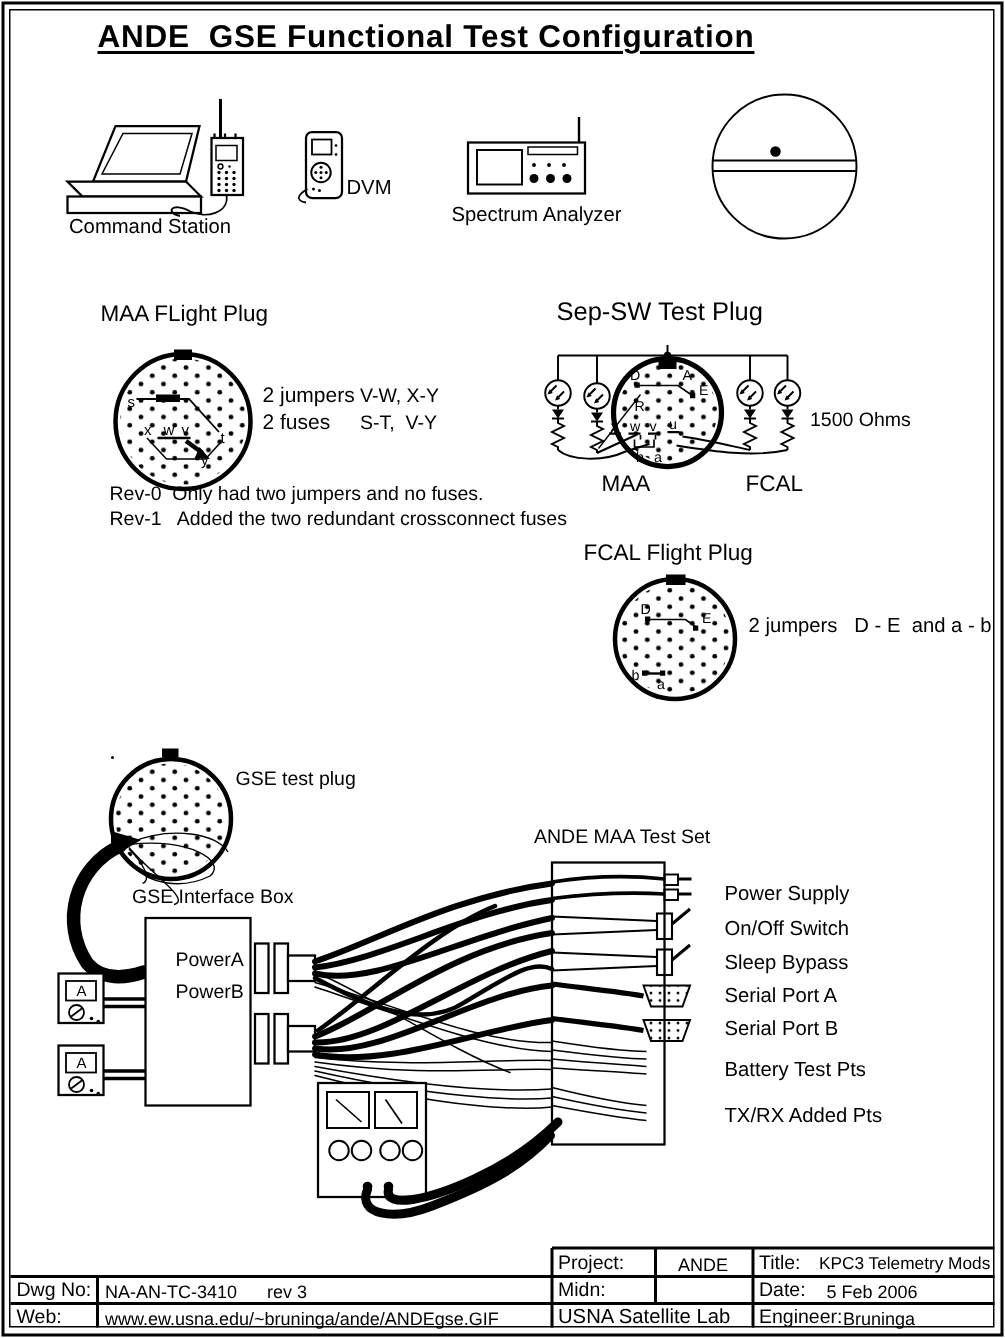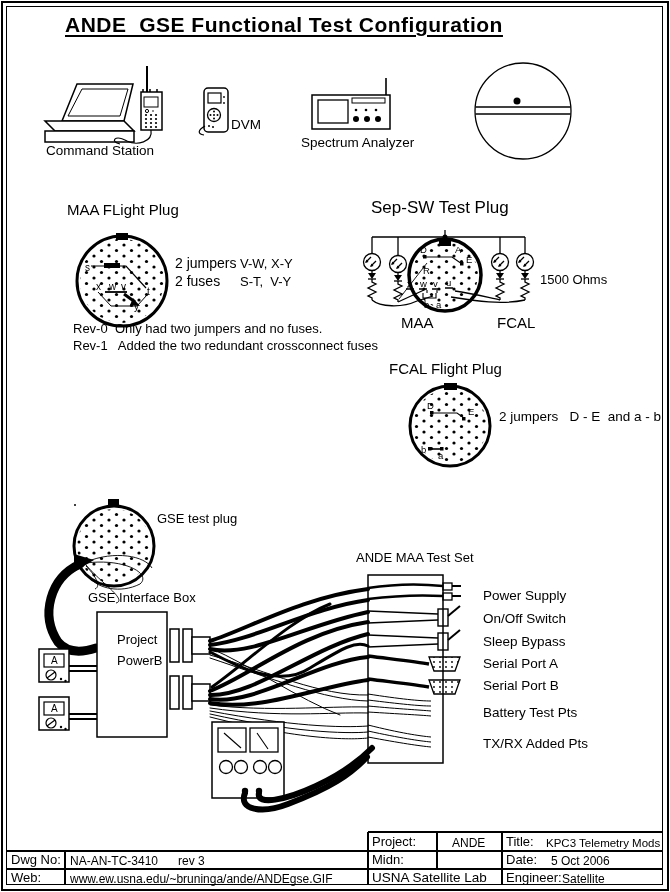--- a/index.html
+++ b/index.html
@@ -347,21 +347,21 @@
 <div class="t b" style="left:371px;top:199px;font-size:17px;">Sep-SW Test Plug</div>
 <div class="t" style="left:540px;top:273px;font-size:13px;">1500 Ohms</div>
 <div class="t b" style="left:371px;top:315px;font-size:15px;margin-left:30px;">MAA</div>
 <div class="t b" style="left:497px;top:315px;font-size:15px;">FCAL</div>
 
 <div class="t b" style="left:389px;top:361px;font-size:15px;">FCAL Flight Plug</div>
 <div class="t" style="left:499px;top:410px;font-size:13.5px;">2 jumpers   D - E  and a - b</div>
 
 <div class="t" style="left:157px;top:512px;font-size:13px;">GSE test plug</div>
 <div class="t" style="left:88px;top:591px;font-size:13px;">GSE Interface Box</div>
-<div class="t" style="left:117px;top:633px;font-size:13px;">Project</div>
+<div class="t" style="left:117px;top:633px;font-size:13px;">PowerA</div>
 <div class="t" style="left:117px;top:654px;font-size:13px;">PowerB</div>
 <div class="t" style="left:356px;top:551px;font-size:13px;">ANDE MAA Test Set</div>
 
 <div class="t" style="left:483px;top:589px;font-size:13.5px;">Power Supply</div>
 <div class="t" style="left:483px;top:612px;font-size:13.5px;">On/Off Switch</div>
 <div class="t" style="left:483px;top:635px;font-size:13.5px;">Sleep Bypass</div>
 <div class="t" style="left:483px;top:657px;font-size:13.5px;">Serial Port A</div>
 <div class="t" style="left:483px;top:679px;font-size:13.5px;">Serial Port B</div>
 <div class="t" style="left:483px;top:706px;font-size:13.5px;">Battery Test Pts</div>
 <div class="t" style="left:483px;top:737px;font-size:13.5px;">TX/RX Added Pts</div>
@@ -369,19 +369,19 @@
 <div class="t b" style="left:372px;top:835px;font-size:13px;">Project:</div>
 <div class="t" style="left:452px;top:837px;font-size:12px;">ANDE</div>
 <div class="t b" style="left:506px;top:835px;font-size:13px;">Title:</div>
 <div class="t" style="left:546px;top:837px;font-size:11.5px;">KPC3 Telemetry Mods</div>
 
 <div class="t b" style="left:11px;top:853px;font-size:13px;">Dwg No:</div>
 <div class="t" style="left:70px;top:855px;font-size:12px;">NA-AN-TC-3410      rev 3</div>
 <div class="t b" style="left:372px;top:853px;font-size:13px;">Midn:</div>
 <div class="t" style="left:452px;top:855px;font-size:12px;"></div>
 <div class="t b" style="left:506px;top:853px;font-size:13px;">Date:</div>
-<div class="t" style="left:551px;top:855px;font-size:12px;">5 Oct 2006</div>
+<div class="t" style="left:551px;top:855px;font-size:12px;">5 Feb 2006</div>
 
 <div class="t b" style="left:11px;top:871px;font-size:13px;">Web:</div>
 <div class="t" style="left:70px;top:873px;font-size:12px;">www.ew.usna.edu/~bruninga/ande/ANDEgse.GIF</div>
 <div class="t b" style="left:372px;top:871px;font-size:13.5px;">USNA Satellite Lab</div>
 <div class="t b" style="left:506px;top:871px;font-size:13px;">Engineer:</div>
-<div class="t" style="left:562px;top:873px;font-size:12px;">Satellite</div>
+<div class="t" style="left:562px;top:873px;font-size:12px;">Bruninga</div>
 
 </body></html>

